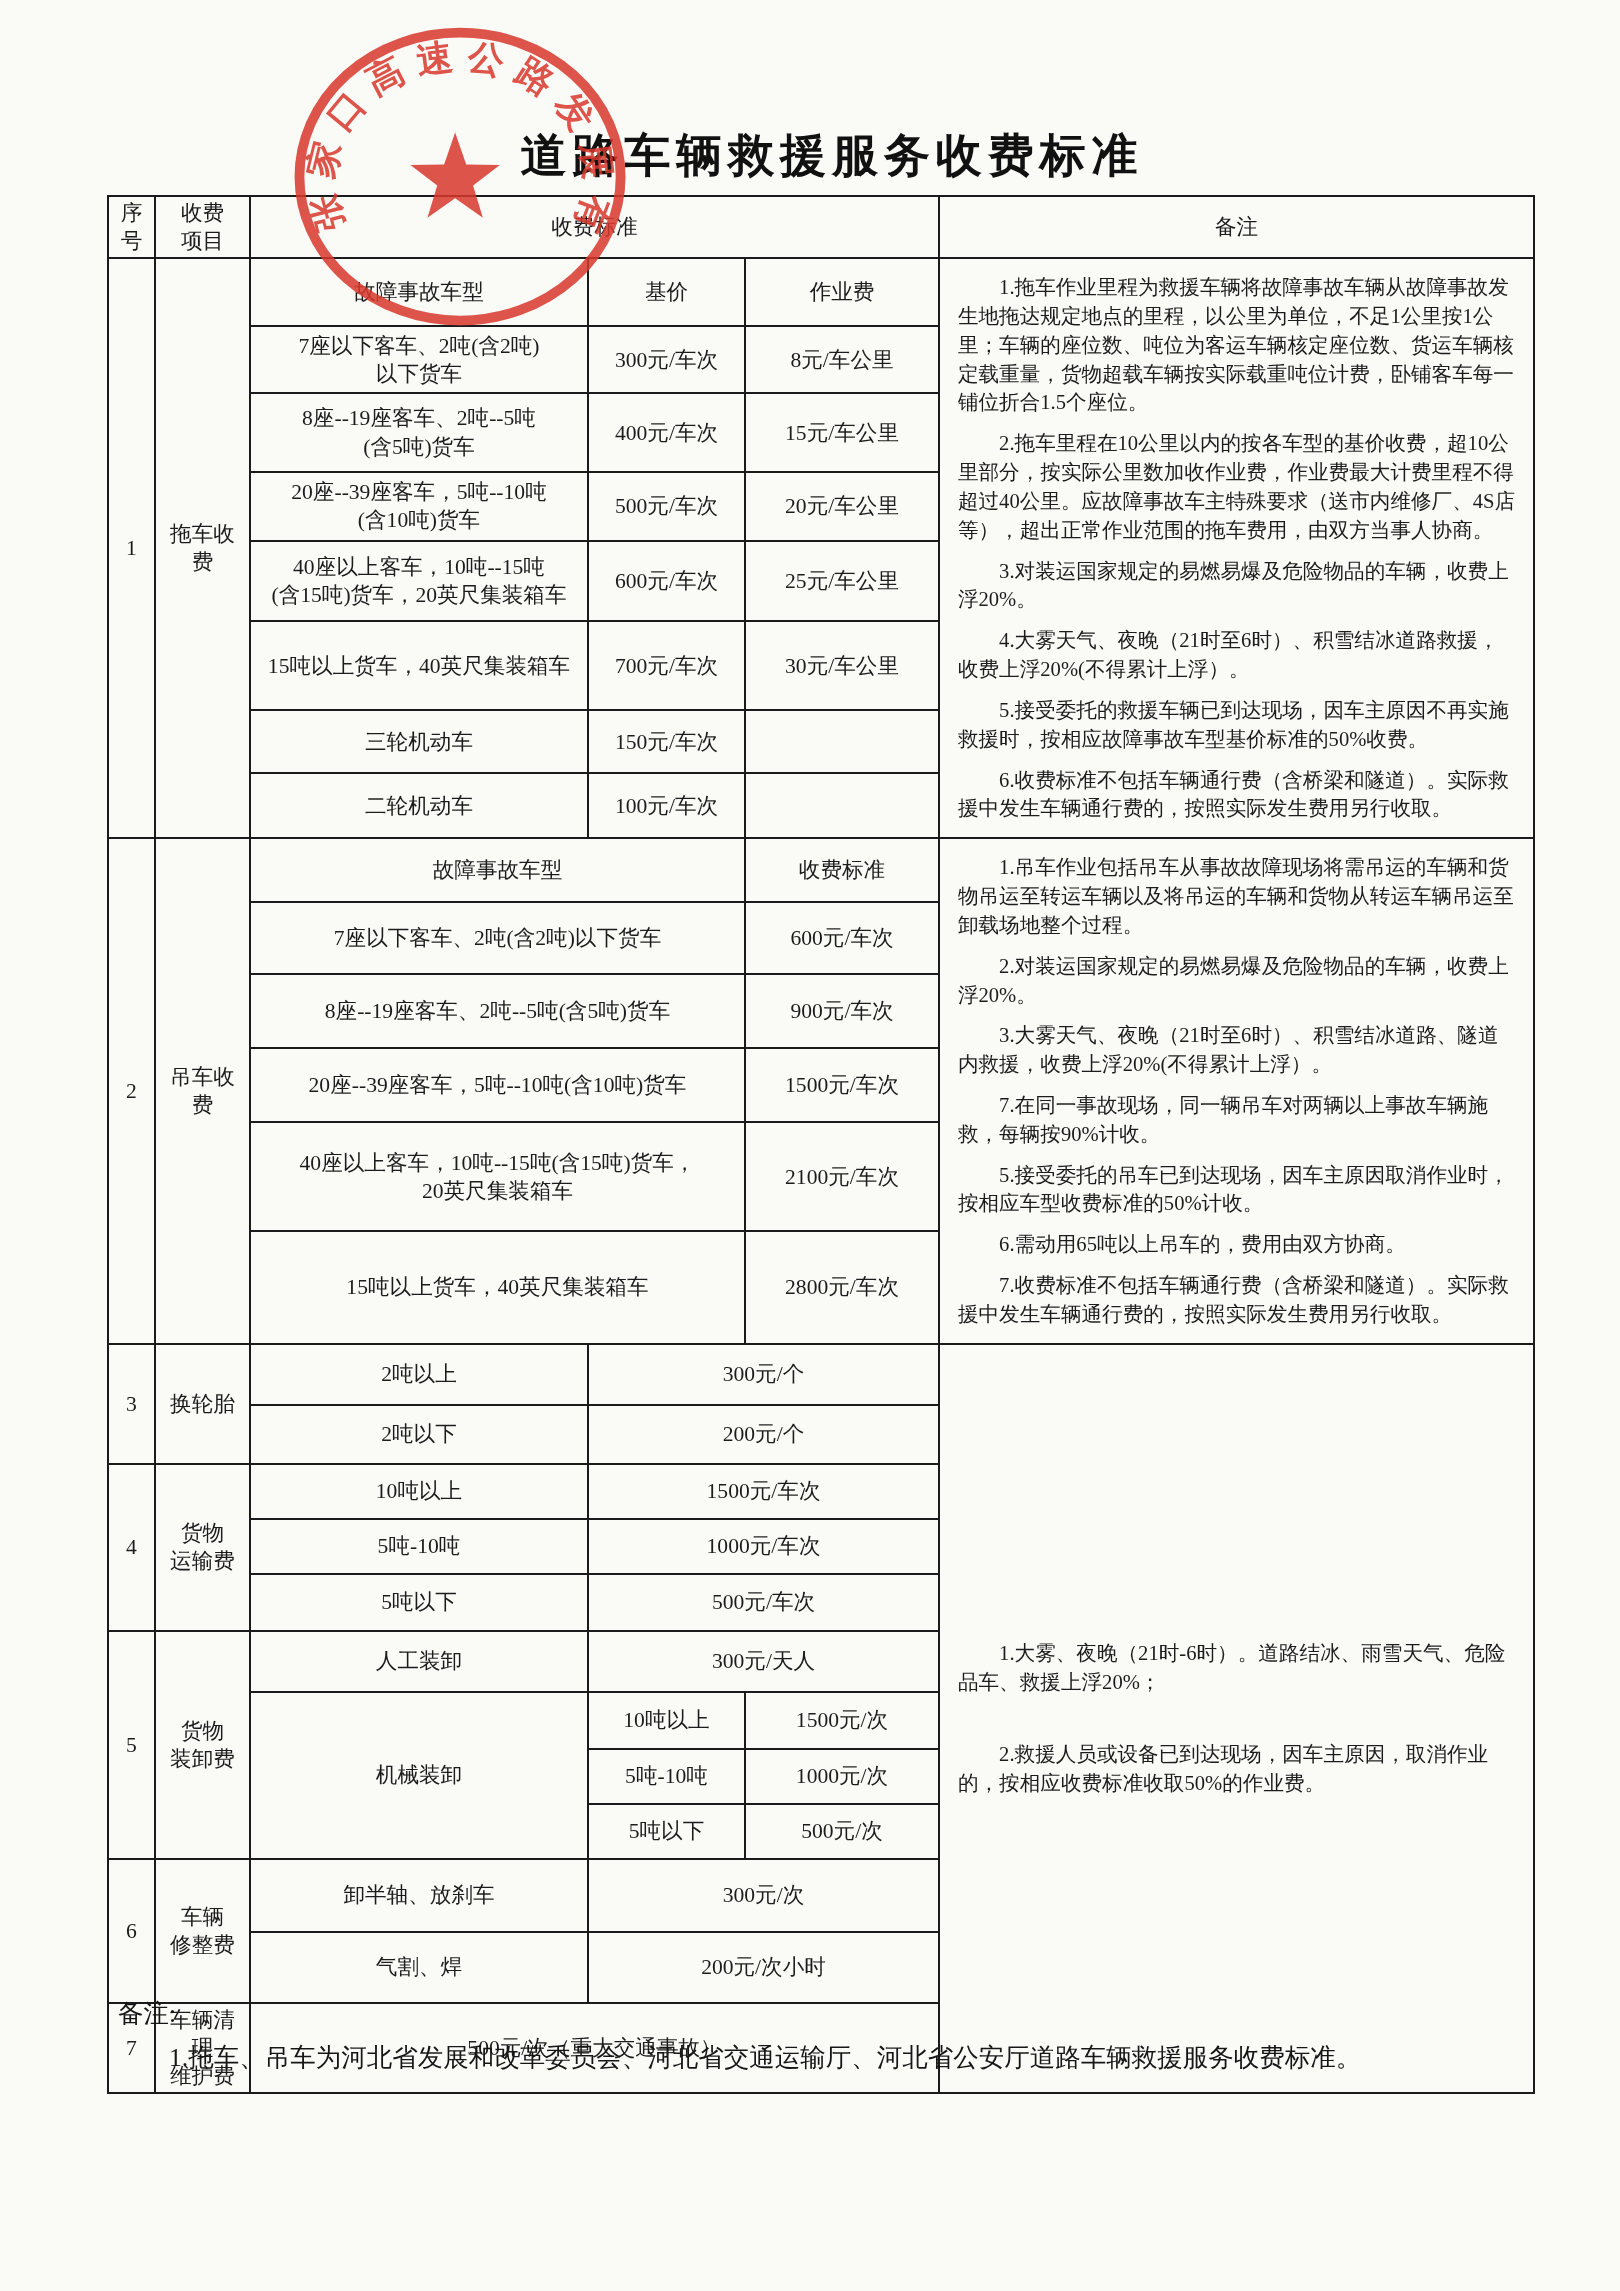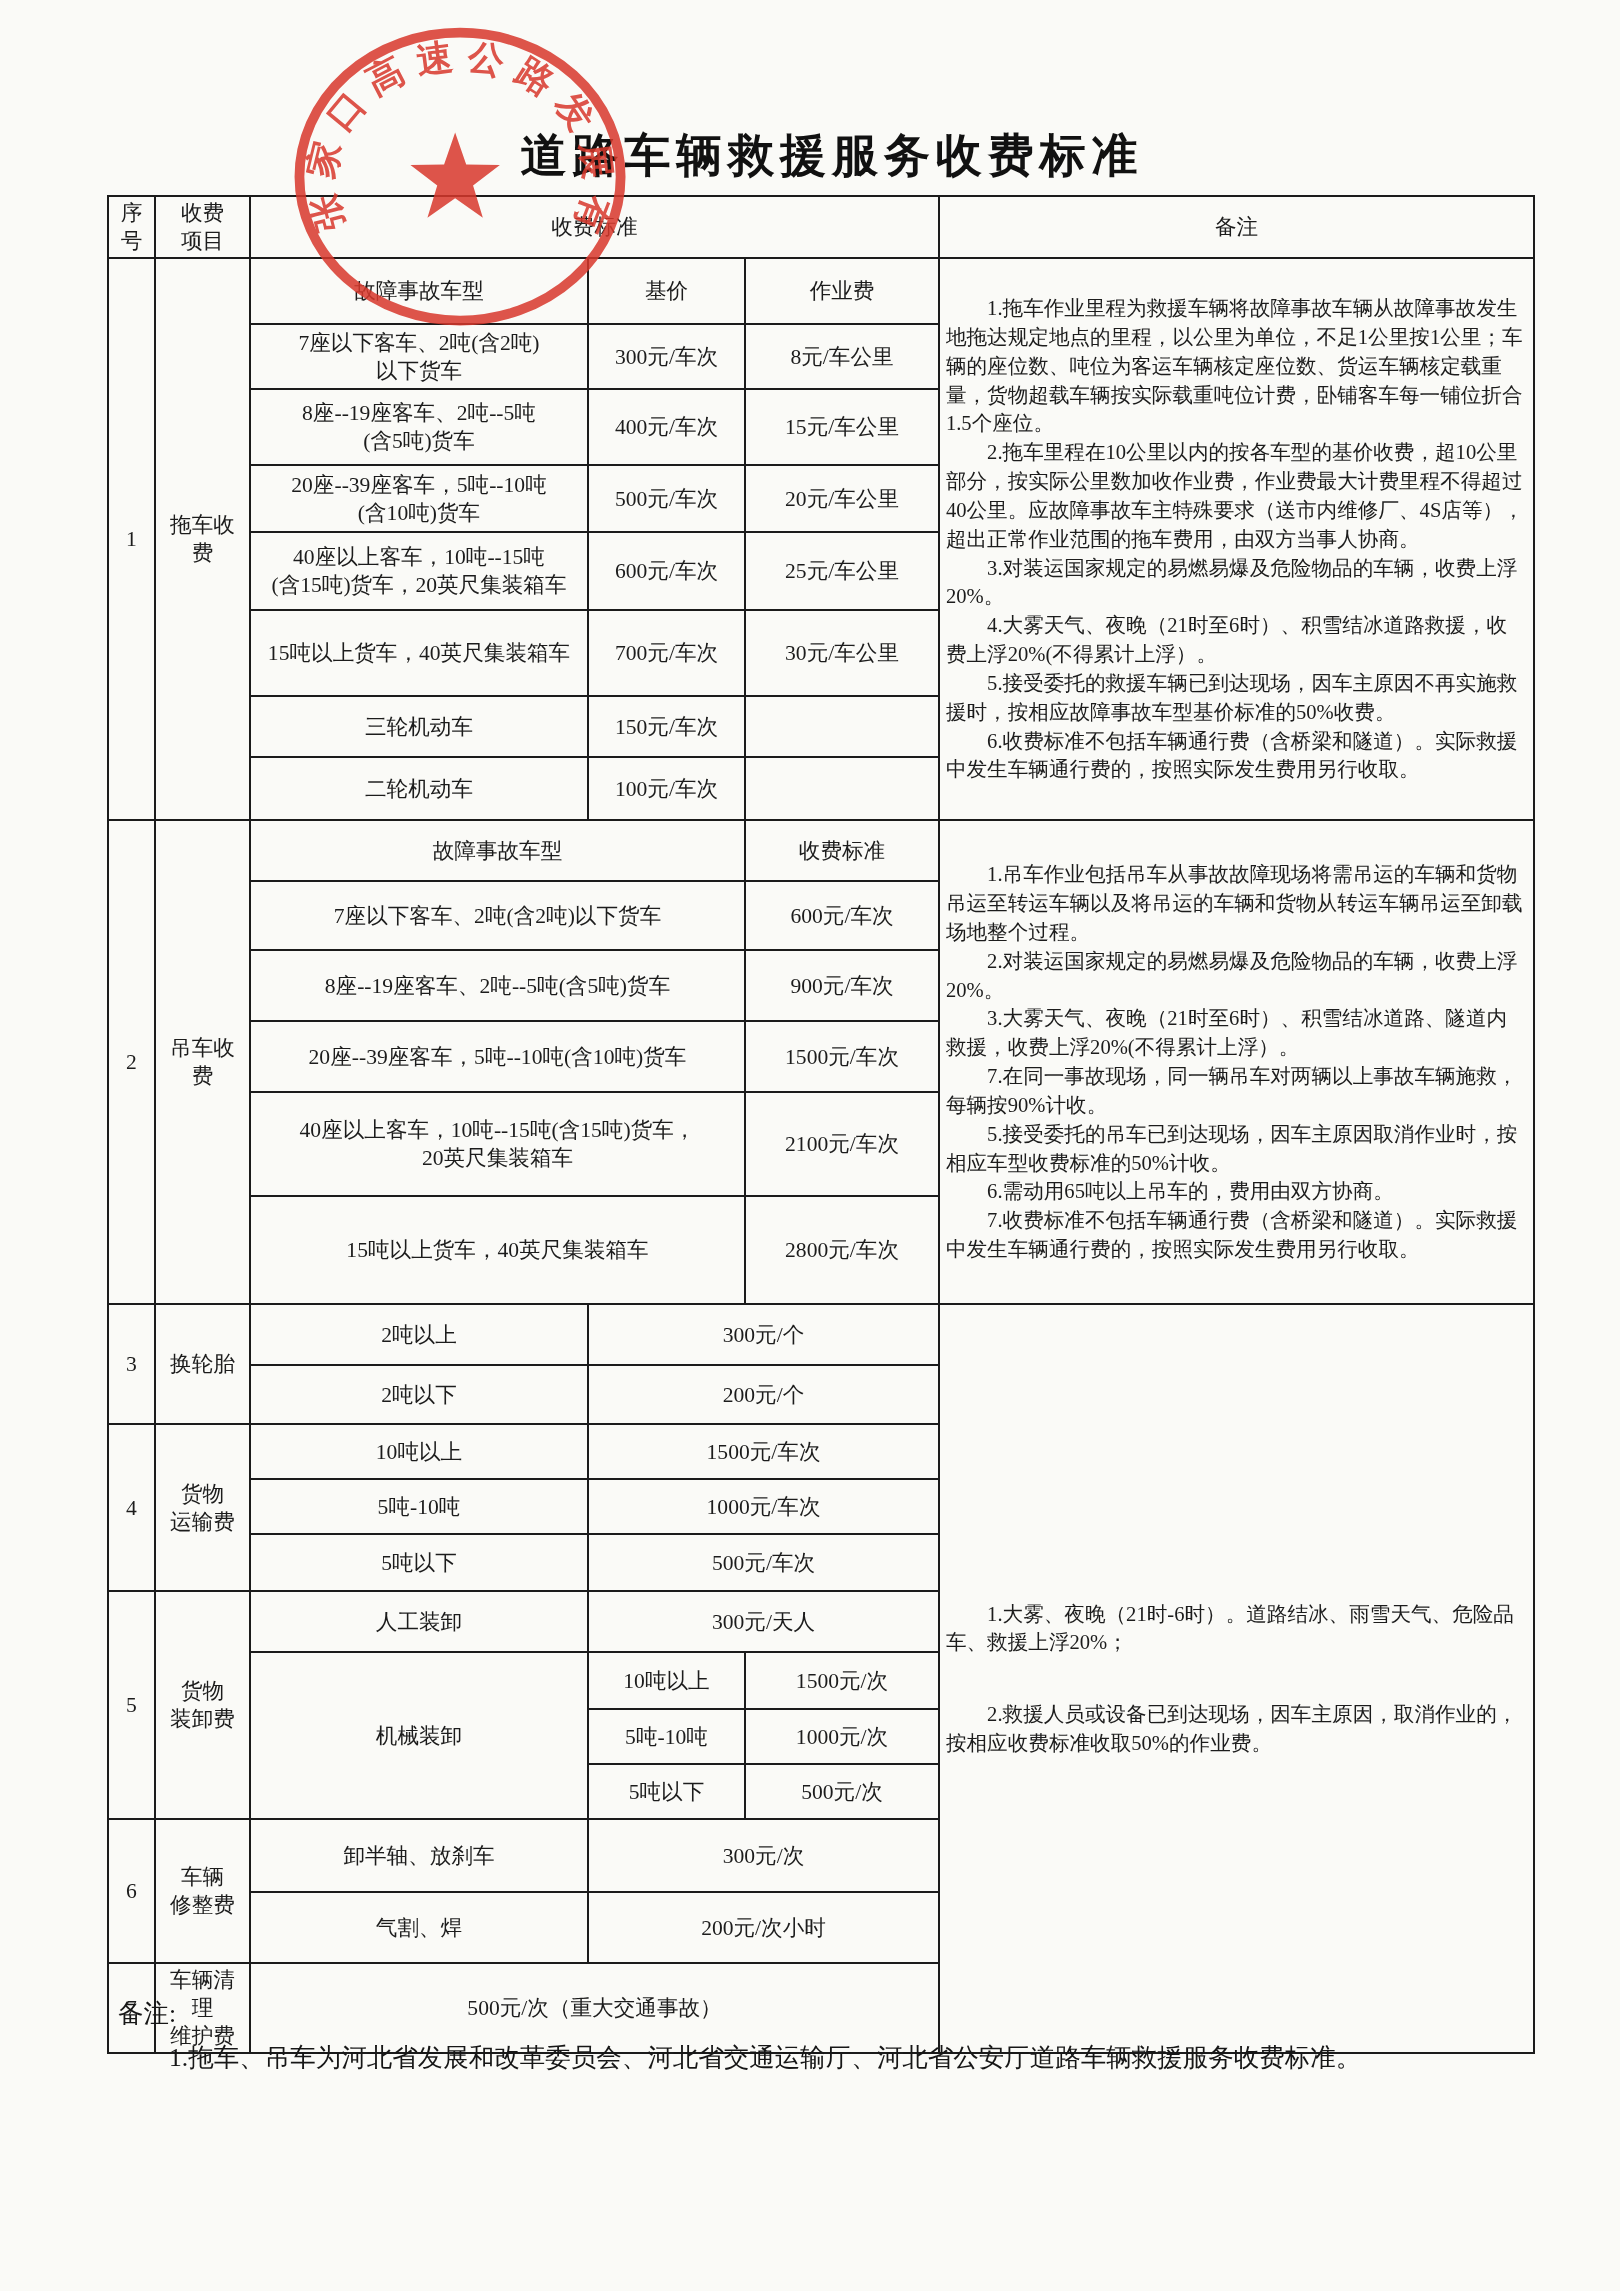--- a/index.html
+++ b/index.html
@@ -39,21 +39,21 @@
     text-align:center; vertical-align:middle;
     font-size:21.6px; line-height:1.3;
     padding:2px 5.9px;
     overflow:hidden;
   }
   .fee-table tr.sec td { border-top-width:2.9px; }
   .pre { white-space:pre-line; }
   .item-cell { font-size:22.5px; }
   .note-cell { text-align:left; vertical-align:middle; padding:5.9px 11.8px 5.9px 9.8px; }
   .note-cell p {
-    margin:0; text-indent:2em;
+    margin:12px; text-indent:2em;
     font-size:20.6px; line-height:1.4; text-align:left;
   }
   .shared-note p + p { margin-top:43px; }
 
   
   .footnotes {
     position:absolute; top:1988px; left:110px; width:1421px;
     font-size:25.5px; line-height:1.42; color:#161616;
   }
   .footnotes p { margin:8px; }

